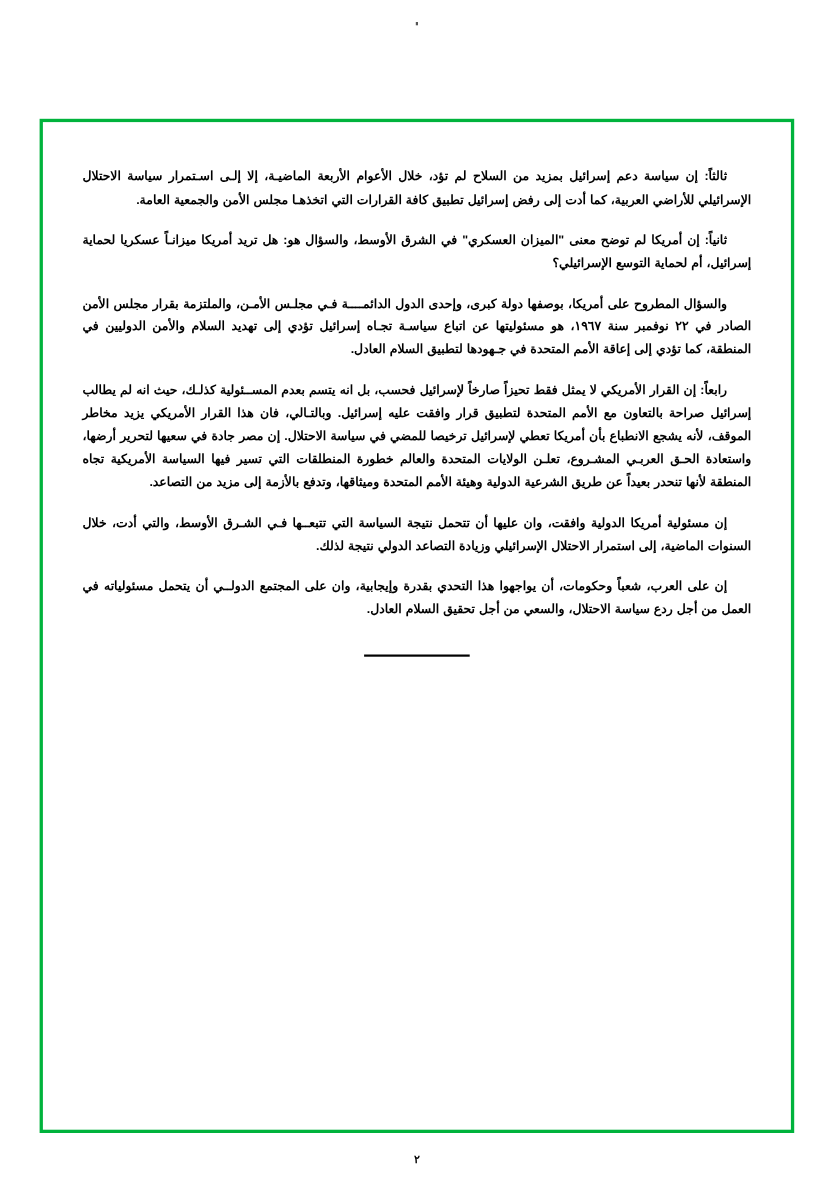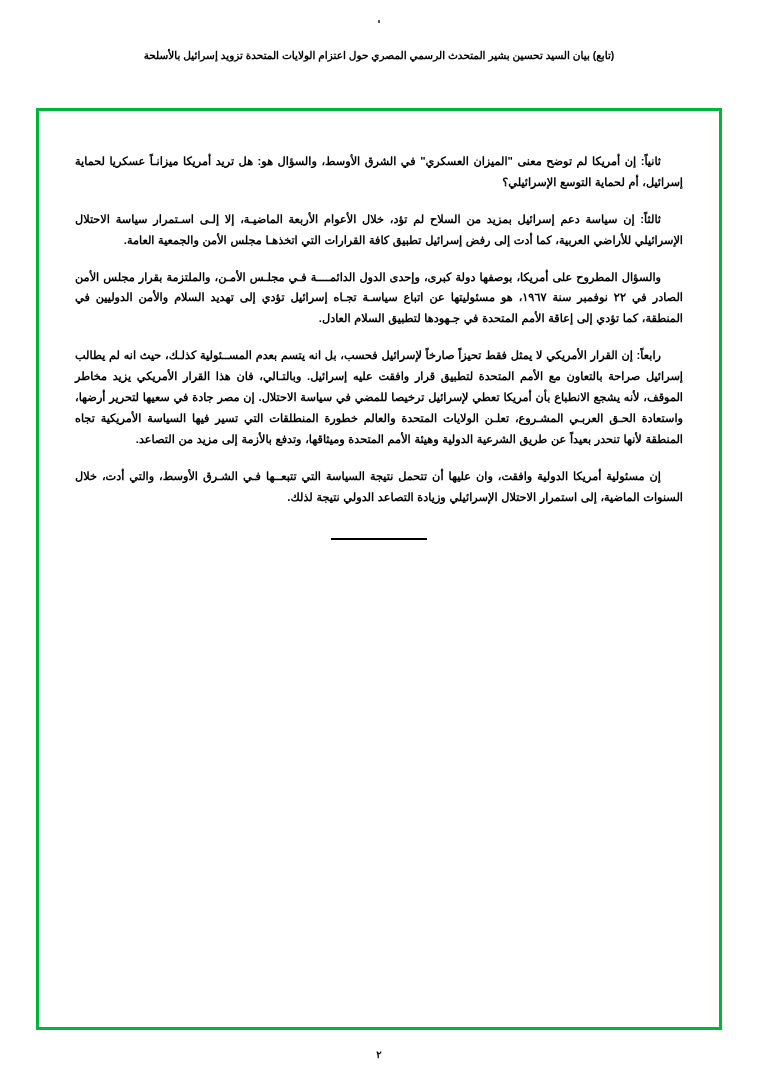--- a/index.html
+++ b/index.html
@@ -94,29 +94,29 @@
     direction: rtl;
   }
 </style>
 </head>
 <body>
 
 <div class="page">
 
   <div class="top-dot"></div>
 
-  <div class="header">(تابع) بيان السيد تحسين بشير المتحدث الرسمي المصري حول اعتزام الولايات المتحدة تزويد إسرائيل بالأسلحة</div>
 
   <div class="frame">
     <div class="content">
+      <p class="para">ثالثاً: إن سياسة دعم إسرائيل بمزيد من السلاح لم تؤد، خلال الأعوام الأربعة الماضيـة، إلا إلـى اسـتمرار سياسة الاحتلال الإسرائيلي للأراضي العربية، كما أدت إلى رفض إسرائيل تطبيق كافة القرارات التي اتخذهـا مجلس الأمن والجمعية العامة.</p>
       <p class="para">ثانياً: إن أمريكا لم توضح معنى "الميزان العسكري" في الشرق الأوسط، والسؤال هو: هل تريد أمريكا ميزانـاً عسكريا لحماية إسرائيل، أم لحماية التوسع الإسرائيلي؟</p>
-      <p class="para">ثالثاً: إن سياسة دعم إسرائيل بمزيد من السلاح لم تؤد، خلال الأعوام الأربعة الماضيـة، إلا إلـى اسـتمرار سياسة الاحتلال الإسرائيلي للأراضي العربية، كما أدت إلى رفض إسرائيل تطبيق كافة القرارات التي اتخذهـا مجلس الأمن والجمعية العامة.</p>
       <p class="para">والسؤال المطروح على أمريكا، بوصفها دولة كبرى، وإحدى الدول الدائمــــة فـي مجلـس الأمـن، والملتزمة بقرار مجلس الأمن الصادر في ٢٢ نوفمبر سنة ١٩٦٧، هو مسئوليتها عن اتباع سياسـة تجـاه إسرائيل تؤدي إلى تهديد السلام والأمن الدوليين في المنطقة، كما تؤدي إلى إعاقة الأمم المتحدة في جـهودها لتطبيق السلام العادل.</p>
       <p class="para">رابعاً: إن القرار الأمريكي لا يمثل فقط تحيزاً صارخاً لإسرائيل فحسب، بل انه يتسم بعدم المســئولية كذلـك، حيث انه لم يطالب إسرائيل صراحة بالتعاون مع الأمم المتحدة لتطبيق قرار وافقت عليه إسرائيل. وبالتـالي، فان هذا القرار الأمريكي يزيد مخاطر الموقف، لأنه يشجع الانطباع بأن أمريكا تعطي لإسرائيل ترخيصا للمضي في سياسة الاحتلال. إن مصر جادة في سعيها لتحرير أرضها، واستعادة الحـق العربـي المشـروع، تعلـن الولايات المتحدة والعالم خطورة المنطلقات التي تسير فيها السياسة الأمريكية تجاه المنطقة لأنها تنحدر بعيداً عن طريق الشرعية الدولية وهيئة الأمم المتحدة وميثاقها، وتدفع بالأزمة إلى مزيد من التصاعد.</p>
       <p class="para">إن مسئولية أمريكا الدولية وافقت، وان عليها أن تتحمل نتيجة السياسة التي تتبعــها فـي الشـرق الأوسط، والتي أدت، خلال السنوات الماضية، إلى استمرار الاحتلال الإسرائيلي وزيادة التصاعد الدولي نتيجة لذلك.</p>
+      <p class="para last-center">إن على العرب، شعباً وحكومات، أن يواجهوا هذا التحدي بقدرة وإيجابية، وان على المجتمع الدولــي أن يتحمل مسئولياته في العمل من أجل ردع سياسة الاحتلال، والسعي من أجل تحقيق السلام العادل.</p>
 
       <div class="divider-wrap">
         <span class="divider"></span>
       </div>
     </div>
   </div>
 
   <div class="page-number">٢</div>
 
 </div>

